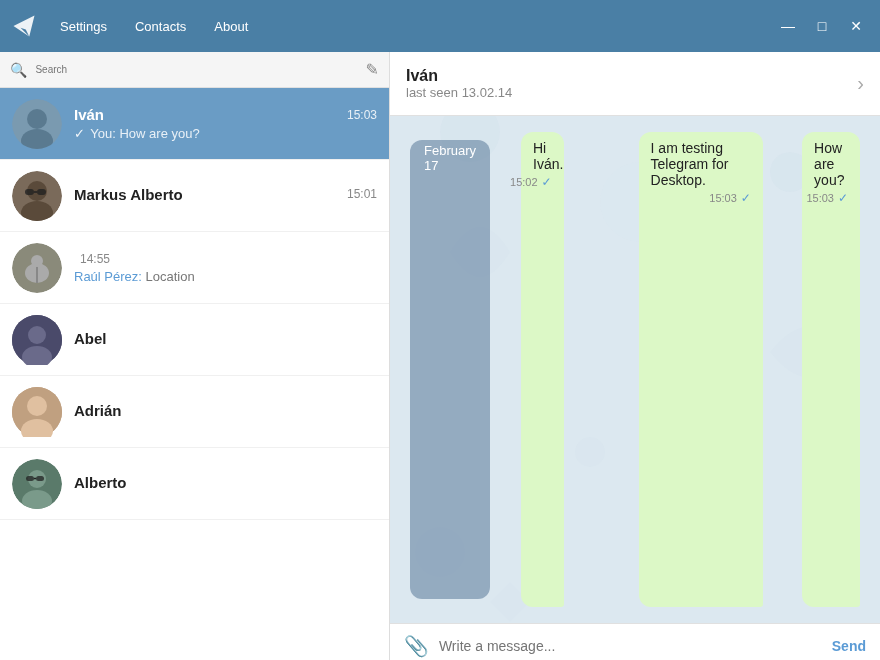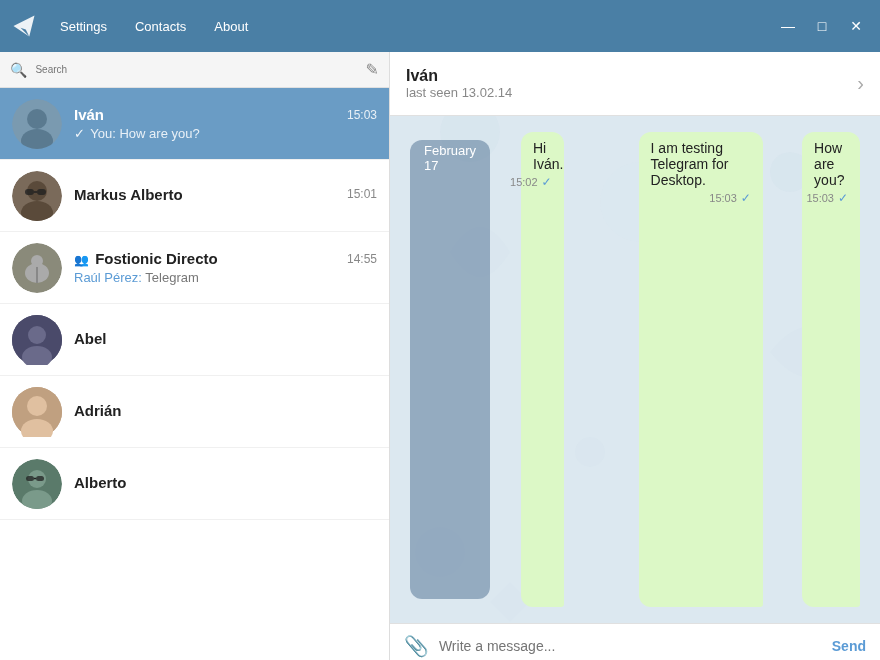--- a/index.html
+++ b/index.html
@@ -221,29 +221,25 @@
           <svg width="50" height="50" viewBox="0 0 50 50">
             <circle cx="25" cy="25" r="25" fill="#8a8a7a"></circle>
 
             <ellipse cx="25" cy="30" rx="12" ry="10" fill="#aaa"></ellipse>
             <circle cx="25" cy="18" r="6" fill="#aaa"></circle>
             <line x1="25" y1="24" x2="25" y2="40" stroke="#888" stroke-width="2"></line>
           </svg>
         </div>
         <div class="chat-info">
           <div class="chat-name-row">
-            <span class="chat-name">
-              <span class="group-icon">👥</span>
-              <span>Fostionic Directo</span>
-            </span>
             <span class="chat-time">14:55</span>
           </div>
           <div class="chat-preview">
             <span class="highlight">Raúl Pérez:</span>
-            <span> Telegram</span>
+            <span> Location</span>
           </div>
         </div>
       </div>
 
       <div class="chat-item">
         <div class="avatar-placeholder avatar-dark" style="background:#4a4a6a;">
           <svg width="50" height="50" viewBox="0 0 50 50">
             <circle cx="25" cy="25" r="25" fill="#4a4a6a"></circle>
             <circle cx="25" cy="20" r="9" fill="#6a6a8a"></circle>
             <ellipse cx="25" cy="42" rx="15" ry="11" fill="#6a6a8a"></ellipse>

